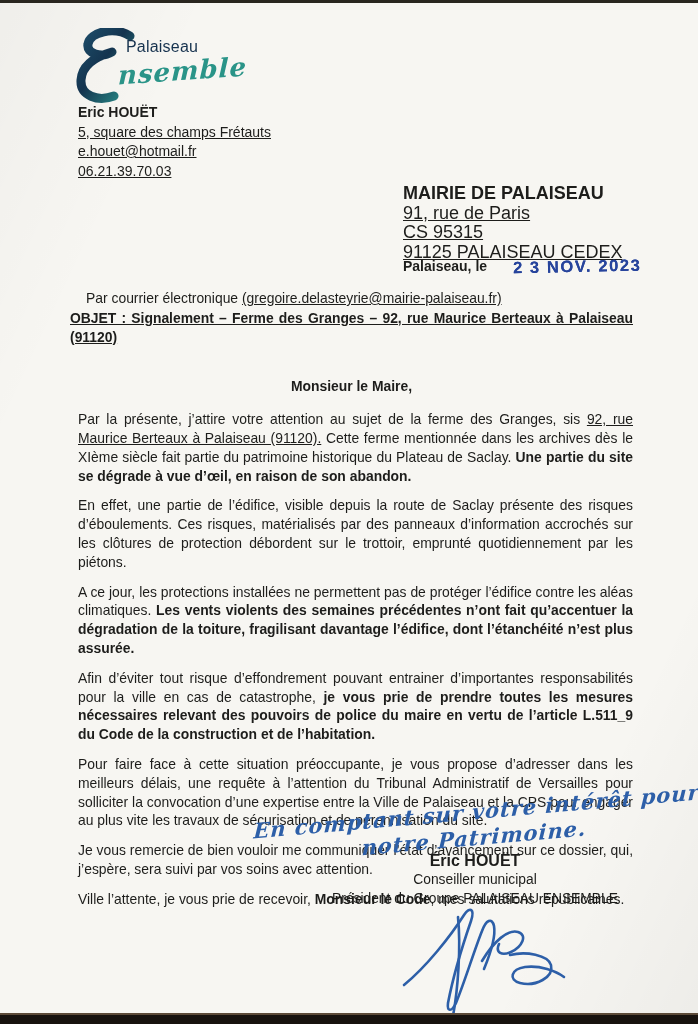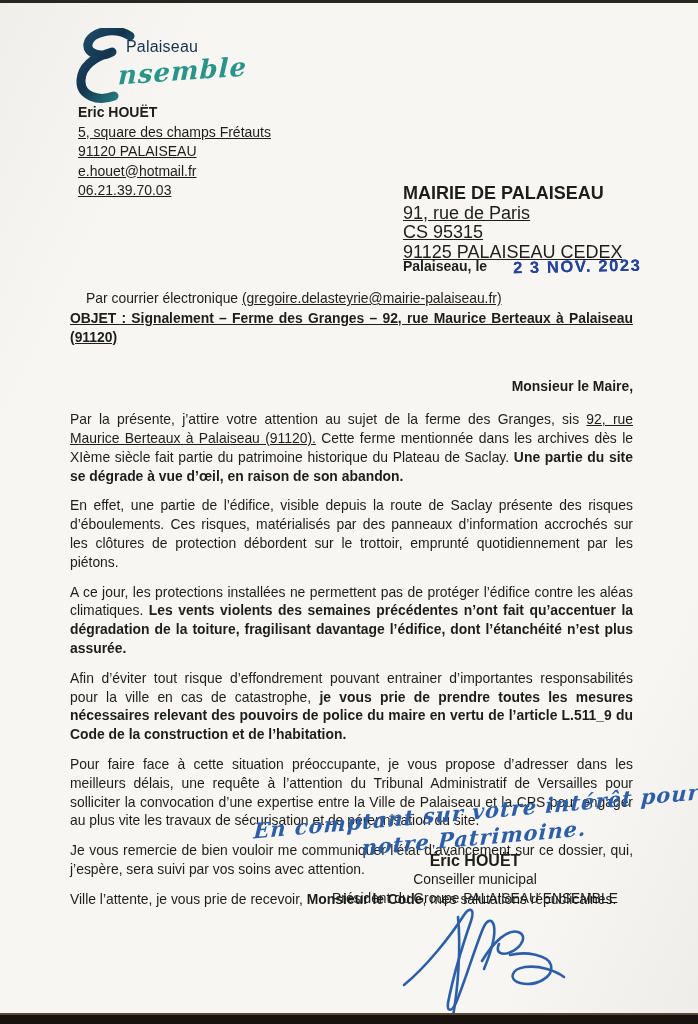--- a/index.html
+++ b/index.html
@@ -52,22 +52,22 @@
     white-space:nowrap;
   }
 
   
   .content{
     position:absolute;left:70px;top:289px;width:563px;
     font-size:13.9px;line-height:18.8px;text-align:justify;
   }
   .email-line{margin:0 0 1px 16px;}
   .subject{margin:0 0 31px 0;font-weight:bold;text-decoration:underline;}
-  .salutation{margin:17px 0 14px 0;font-weight:bold;text-align:right;}
-  .para{margin:0 0 11px 0;}
+  .salutation{margin:17px 0 14px 0;font-weight:bold;text-align:center;}
+  .para{margin:0 0 11px 8px;}
 
   
   .handnote{
     position:absolute;left:252px;top:799px;width:450px;
     color:#2d5fa8;
     font-family:"DejaVu Serif",serif;font-style:italic;font-weight:bold;
     font-size:21px;letter-spacing:1px;
     transform:rotate(-5deg) skewX(-8deg);
     line-height:26px;
   }
@@ -93,21 +93,20 @@
       </defs>
       <path d="M54 8 C38 -2 14 4 12 16 C10 26 26 30 36 24 C22 28 6 36 5 52 C4 68 22 74 38 68" fill="none" stroke="url(#eg)" stroke-width="9" stroke-linecap="round" stroke-linejoin="round"></path>
     </svg>
     <div class="word1">Palaiseau</div>
     <div class="word2">nsemble</div>
   </div>
 
   <div class="sender">
     <div class="addr-name">Eric HOUËT</div>
     <div class="u">5, square des champs Frétauts</div>
-    <div class="u">91120 PALAISEAU</div>
     <div class="u">e.houet@hotmail.fr</div>
     <div class="u">06.21.39.70.03</div>
   </div>
 
   <div class="recipient">
     <div class="addr-name">MAIRIE DE PALAISEAU</div>
     <div class="u">91, rue de Paris</div>
     <div class="u">CS 95315</div>
     <div class="u">91125 PALAISEAU CEDEX</div>
   </div>

